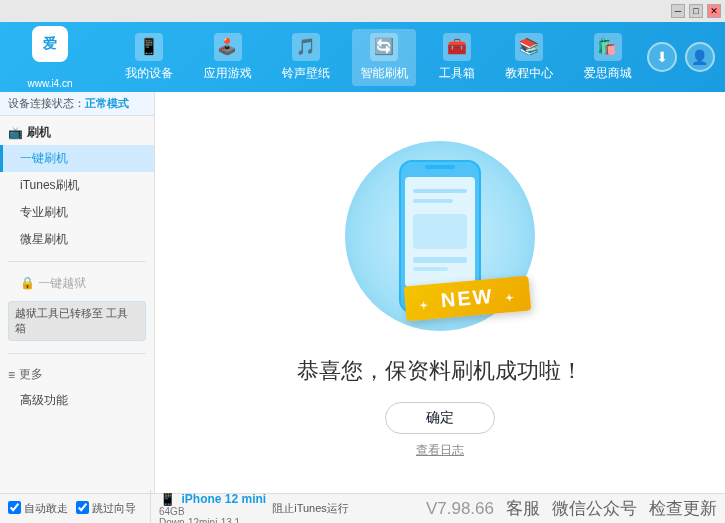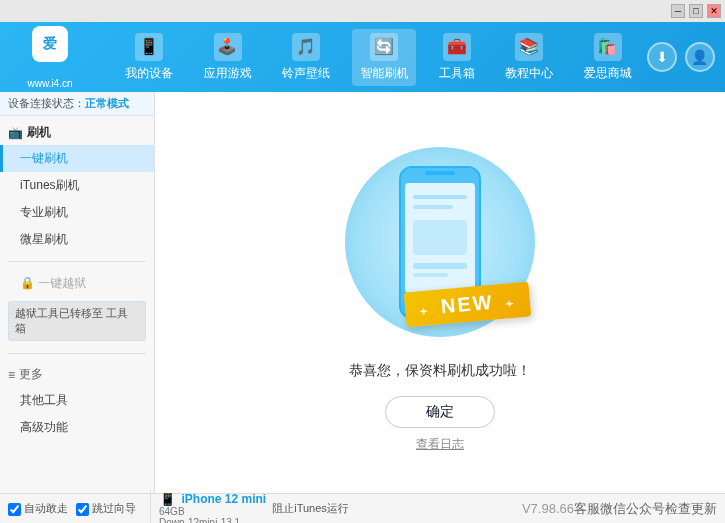--- a/index.html
+++ b/index.html
@@ -233,21 +233,21 @@
       font-size: 10px;
       margin-right: 4px;
     }
     .new-ribbon::after {
       content: '✦';
       font-size: 10px;
       margin-left: 4px;
     }
 
     .success-text {
-      font-size: 14px;
+      font-size: 22px;
       color: #333;
       margin-bottom: 16px;
       font-weight: 500;
     }
     .confirm-btn {
       background: #fff;
       border: 1px solid #ccc;
       border-radius: 20px;
       padding: 6px 40px;
       font-size: 14px;
@@ -274,21 +274,21 @@
       color: #555;
     }
     .bottom-left {
       display: flex;
       align-items: center;
       gap: 6px;
       flex: 1;
     }
     .checkbox-item {
       display: flex;
-      align-items: flex-end;
+      align-items: flex-start;
       gap: 3px;
       cursor: pointer;
     }
     .checkbox-item input[type="checkbox"] {
       width: 13px; height: 13px;
       cursor: pointer;
     }
     .device-info {
       margin-left: 8px;
       border-left: 1px solid #ddd;
@@ -299,22 +299,22 @@
       color: #1a9de0;
       font-size: 12px;
     }
     .device-detail {
       font-size: 10px;
       color: #777;
     }
     .bottom-right {
       display: flex;
       align-items: center;
-      gap: 0;
-      font-size: 13px;
+      gap: 12px;
+      font-size: 17px;
       color: #666;
       margin-left: 8px;
     }
     .bottom-right span { cursor: pointer; }
     .version-text { color: #999; }
 
     .itunes-status {
       font-size: 11px;
       color: #555;
     }
@@ -418,23 +418,20 @@
       <div class="sidebar-notice">
         <span>越狱工具已转移至
 工具箱</span>
       </div>
     </div>
     <div class="sidebar-divider"></div>
     <div class="sidebar-section">
       <div class="sidebar-more">
         <span class="sidebar-more-icon">≡</span>
         <span>更多</span>
-      </div>
-      <div class="sidebar-item">
-        <span>其他工具</span>
       </div>
       <div class="sidebar-item">
         <span>高级功能</span>
       </div>
     </div>
   </div>
 
   <div class="content">
     <div class="phone-illustration">
       <div class="phone-circle">

